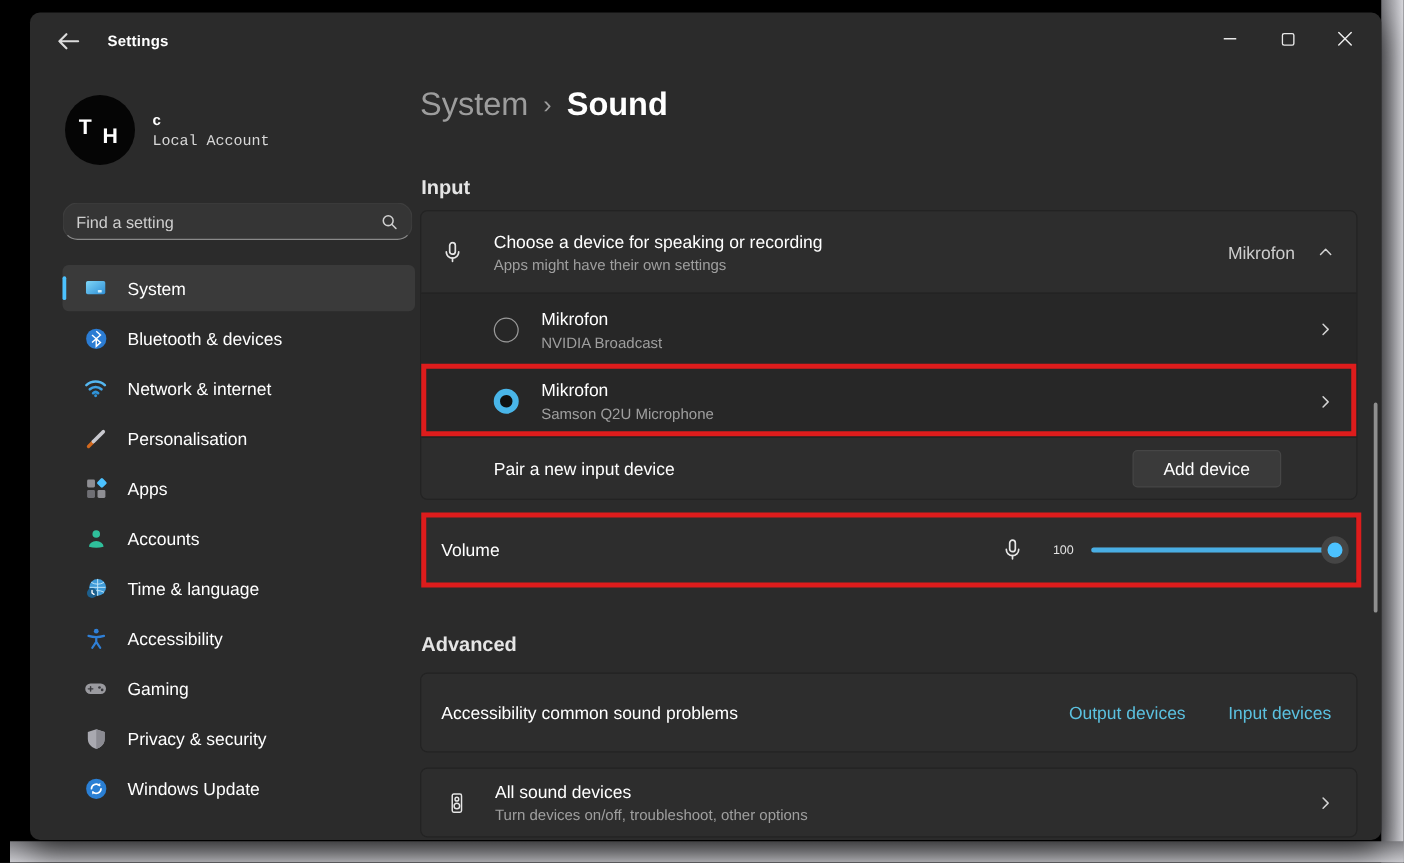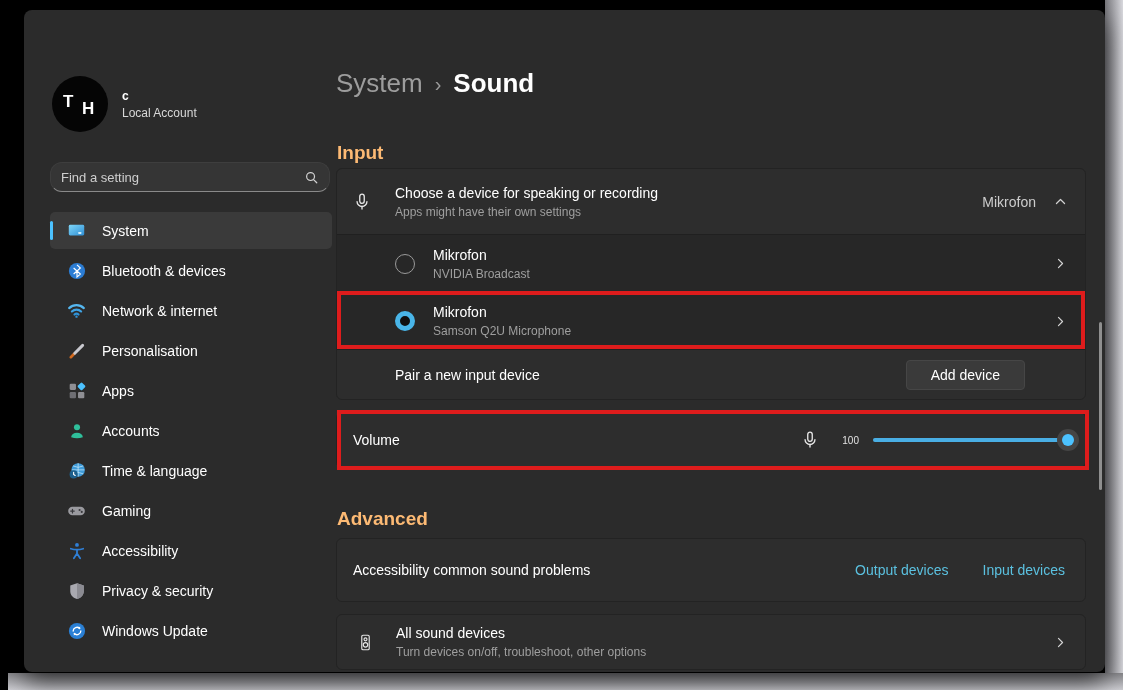--- a/index.html
+++ b/index.html
@@ -28,21 +28,21 @@
 
   
   .account { position:absolute; left:28px; top:66px; display:flex; align-items:center; }
   .avatar { width:56px; height:56px; border-radius:50%; background:#050505; position:relative;
             flex:0 0 auto; }
   .avatar span { position:absolute; color:#fff; font-weight:700; font-size:17px; }
   .avatar .t1 { left:11px; top:16px; }
   .avatar .t2 { left:30px; top:23px; }
   .account-text { margin-left:14px; }
   .account-name { color:#fff; font-size:12px; font-weight:700; }
-  .account-type { color:#d8d8d8; font-size:12px; margin-top:3px; }
+  .account-type { color:#d8d8d8; font-size:12px; margin-top:3px;font-family:Liberation Mono, monospace; }
 
   .searchbox { position:absolute; left:26px; top:152px; width:280px; height:30px;
                background:#353535; border:1px solid #3e3e3e; border-bottom:1px solid #8a8a8a;
                border-radius:12px; display:flex; align-items:center; padding:0 10px; }
   .searchbox input { flex:1; background:transparent; border:none; outline:none;
                      color:#cfcfcf; font-size:13px; font-family:"Liberation Sans",sans-serif; }
   .searchbox input::placeholder { color:#cfcfcf; }
   .search-ic { width:15px; height:15px; color:#d0d0d0; }
 
   .nav { position:absolute; left:26px; top:202px; width:282px; }
@@ -55,21 +55,21 @@
             align-items:center; justify-content:center; }
 
   
   .main { position:absolute; left:312px; top:0; width:752px; height:662px; }
   .breadcrumb { position:absolute; left:0; top:58px; display:flex; align-items:center;
                 gap:12px; font-size:26px; }
   .bc-parent { color:#9d9d9d; cursor:pointer; }
   .bc-sep { color:#9d9d9d; font-size:20px; padding-top:2px; }
   .bc-current { color:#fff; font-weight:700; }
 
-  .sec-label { position:absolute; left:1px; font-size:19px; font-weight:700; color:#fdba74; }
+  .sec-label { position:absolute; left:1px; font-size:16px; font-weight:700; color:#e5e5e5; }
   .lbl-input { top:132px; }
   .lbl-advanced { top:498px; }
 
   .card { position:absolute; left:0; width:750px; background:#2d2d2d; border:1px solid #232323;
           border-radius:6px; overflow:hidden; }
   .card-devices { top:158px; height:232px; display:flex; flex-direction:column; }
   .card-volume { top:402px; height:56px; }
   .card-trouble { top:528px; height:64px; }
   .card-alldev { top:604px; height:56px; }
 
@@ -126,20 +126,45 @@
   svg { display:block; }
 </style>
 </head>
 <body>
 
 <div class="edge-right"></div>
 <div class="edge-bottom"></div>
 
 <div class="window" style="--accent:#4cc2ff">
 
+  <div class="titlebar">
+    <div class="back-btn">
+      <svg viewBox="0 0 16 16" width="22" height="20" fill="none" stroke="currentColor" stroke-width="1.4" stroke-linecap="round" stroke-linejoin="round">
+          <path d="M14 8 H2 M6.5 3.5 L2 8 L6.5 12.5"></path>
+        </svg>
+    </div>
+    <div class="app-title">Settings</div>
+    <div class="win-controls">
+      <div class="win-btn">
+        <svg viewBox="0 0 12 12" width="12" height="12" stroke="currentColor" stroke-width="1.2">
+            <line x1="1" y1="6" x2="11" y2="6"></line>
+          </svg>
+      </div>
+      <div class="win-btn">
+        <svg viewBox="0 0 12 12" width="11" height="11" fill="none" stroke="currentColor" stroke-width="1.2">
+            <rect x="1" y="1" width="10" height="10" rx="1.5"></rect>
+          </svg>
+      </div>
+      <div class="win-btn">
+        <svg viewBox="0 0 12 12" width="12" height="12" stroke="currentColor" stroke-width="1.2" stroke-linecap="round">
+            <path d="M1 1 L11 11 M11 1 L1 11"></path>
+          </svg>
+      </div>
+    </div>
+  </div>
 
   <div class="account">
     <div class="avatar">
       <span class="t1">T</span>
       <span class="t2">H</span>
     </div>
     <div class="account-text">
       <div class="account-name">c</div>
       <div class="account-type">Local Account</div>
     </div>
@@ -224,37 +249,37 @@
             <circle cx="9" cy="7" r="6" fill="#3f9bd8"></circle>
             <path d="M3.5 7 h11 M9 1 v12 M4.5 3.5 q4.5 2.5 9 0 M4.5 10.5 q4.5 -2.5 9 0" stroke="#bfe4f7" stroke-width=".7" fill="none"></path>
             <circle cx="5" cy="11" r="3.6" fill="#1d5f8c"></circle>
             <path d="M5 9.2 V11 L6.4 12" stroke="#fff" stroke-width="1" fill="none" stroke-linecap="round"></path>
           </svg>
         </span>
       <span>Time &amp; language</span>
     </div>
     <div class="nav-item">
       <span class="nav-ic">
+          <svg viewBox="0 0 16 16" width="18" height="18" fill="none" stroke="#2f7fd6" stroke-width="1.6" stroke-linecap="round">
+            <circle cx="8" cy="2.6" r="1.7" fill="#2f7fd6" stroke="none"></circle>
+            <path d="M2.5 6 Q8 7.6 13.5 6 M8 7.2 V10.2 M8 10.2 L5.2 14.4 M8 10.2 L10.8 14.4"></path>
+          </svg>
+        </span>
+      <span>Accessibility</span>
+    </div>
+    <div class="nav-item">
+      <span class="nav-ic">
           <svg viewBox="0 0 16 16" width="19" height="19">
             <rect x="1" y="4.8" width="14" height="7.2" rx="3.6" fill="#9a9a9f"></rect>
             <path d="M4.6 7 v3 M3.1 8.5 h3" stroke="#3a3a3e" stroke-width="1" stroke-linecap="round"></path>
             <circle cx="10.6" cy="7.6" r=".9" fill="#3a3a3e"></circle>
             <circle cx="12.4" cy="9.2" r=".9" fill="#3a3a3e"></circle>
           </svg>
         </span>
       <span>Gaming</span>
-    </div>
-    <div class="nav-item">
-      <span class="nav-ic">
-          <svg viewBox="0 0 16 16" width="18" height="18" fill="none" stroke="#2f7fd6" stroke-width="1.6" stroke-linecap="round">
-            <circle cx="8" cy="2.6" r="1.7" fill="#2f7fd6" stroke="none"></circle>
-            <path d="M2.5 6 Q8 7.6 13.5 6 M8 7.2 V10.2 M8 10.2 L5.2 14.4 M8 10.2 L10.8 14.4"></path>
-          </svg>
-        </span>
-      <span>Accessibility</span>
     </div>
     <div class="nav-item">
       <span class="nav-ic">
           <svg viewBox="0 0 16 16" width="18" height="18">
             <path d="M8 1.2 L14 3.2 V8 C14 11.8 11.3 14.2 8 15.2 C4.7 14.2 2 11.8 2 8 V3.2 Z" fill="#a9a9b0"></path>
             <path d="M8 1.2 L14 3.2 V8 C14 11.8 11.3 14.2 8 15.2 Z" fill="#8b8b92"></path>
           </svg>
         </span>
       <span>Privacy &amp; security</span>
     </div>

